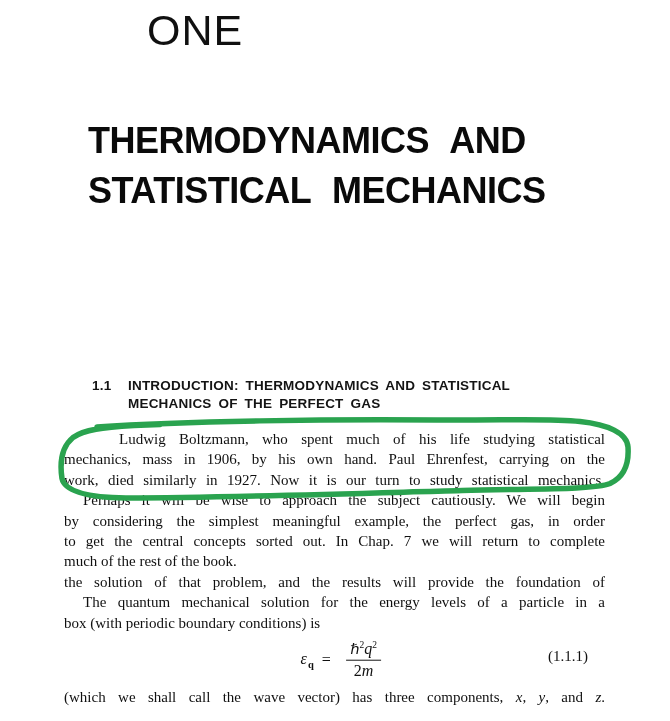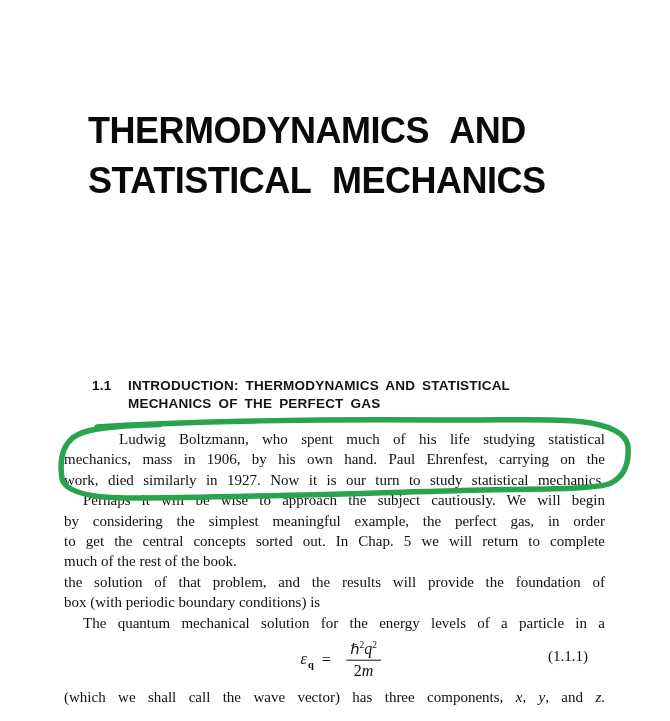--- a/index.html
+++ b/index.html
@@ -12,21 +12,21 @@
     color:#0e0e0e;
   }
   
   .chapter{
     position:absolute;left:147px;top:6px;
     font-family:"Liberation Sans", sans-serif;
     font-size:43px;font-weight:400;letter-spacing:1px;color:#101010;
   }
   
   .title{
-    position:absolute;left:88px;top:106px;
+    position:absolute;left:88px;top:116px;
     font-family:"Liberation Sans", sans-serif;
     font-size:36px;font-weight:700;line-height:50px;
     letter-spacing:-0.5px;word-spacing:12px;color:#0a0a0a;
   }
   
   .section{
     position:absolute;left:92px;top:377px;
     display:grid;grid-template-columns:36px 430px;
     font-family:"Liberation Sans", sans-serif;
     font-size:13.5px;font-weight:700;line-height:18px;
@@ -60,44 +60,45 @@
   .hbar{font-family:"DejaVu Sans","Liberation Serif",serif;font-style:italic;font-size:14.5px;}
   .eq-number{position:absolute;right:17px;top:13px;font-size:15px;}
   
   .annotation-layer{position:absolute;left:0;top:0;width:670px;height:721px;pointer-events:none;}
 </style>
 </head>
 <body>
 
 <div class="page">
 
+  <div class="chapter">ONE</div>
 
   <div class="title">
     <div>THERMODYNAMICS AND</div>
     <div>STATISTICAL MECHANICS</div>
   </div>
 
   <div class="section">
     <div>1.1</div>
     <div>INTRODUCTION: THERMODYNAMICS AND STATISTICAL</div>
     <div></div>
     <div>MECHANICS OF THE PERFECT GAS</div>
   </div>
 
   <div class="body-col">
     <div class="bline ind-big">Ludwig Boltzmann, who spent much of his life studying statistical</div>
     <div class="bline">mechanics, mass in 1906, by his own hand. Paul Ehrenfest, carrying on the</div>
     <div class="bline">work, died similarly in 1927. Now it is our turn to study statistical mechanics.</div>
     <div class="bline ind">Perhaps it will be wise to approach the subject cautiously. We will begin</div>
     <div class="bline">by considering the simplest meaningful example, the perfect gas, in order</div>
-    <div class="bline">to get the central concepts sorted out. In Chap. 5 we will return to complete</div>
+    <div class="bline">to get the central concepts sorted out. In Chap. 7 we will return to complete</div>
     <div class="bline last">much of the rest of the book.</div>
     <div class="bline">the solution of that problem, and the results will provide the foundation of</div>
+    <div class="bline ind">The quantum mechanical solution for the energy levels of a particle in a</div>
     <div class="bline last">box (with periodic boundary conditions) is</div>
-    <div class="bline ind">The quantum mechanical solution for the energy levels of a particle in a</div>
 
     <div class="eq-row">
       <span class="eq-group">
         <span class="eq-lhs">
           <i>ε</i>
             <span class="sub">q</span>
         </span>
         <span class="eq-eqsign">=</span>
         <span class="frac">
           <span class="num"><span class="hbar">ℏ</span><sup>2</sup><i>q</i><sup>2</sup></span>

